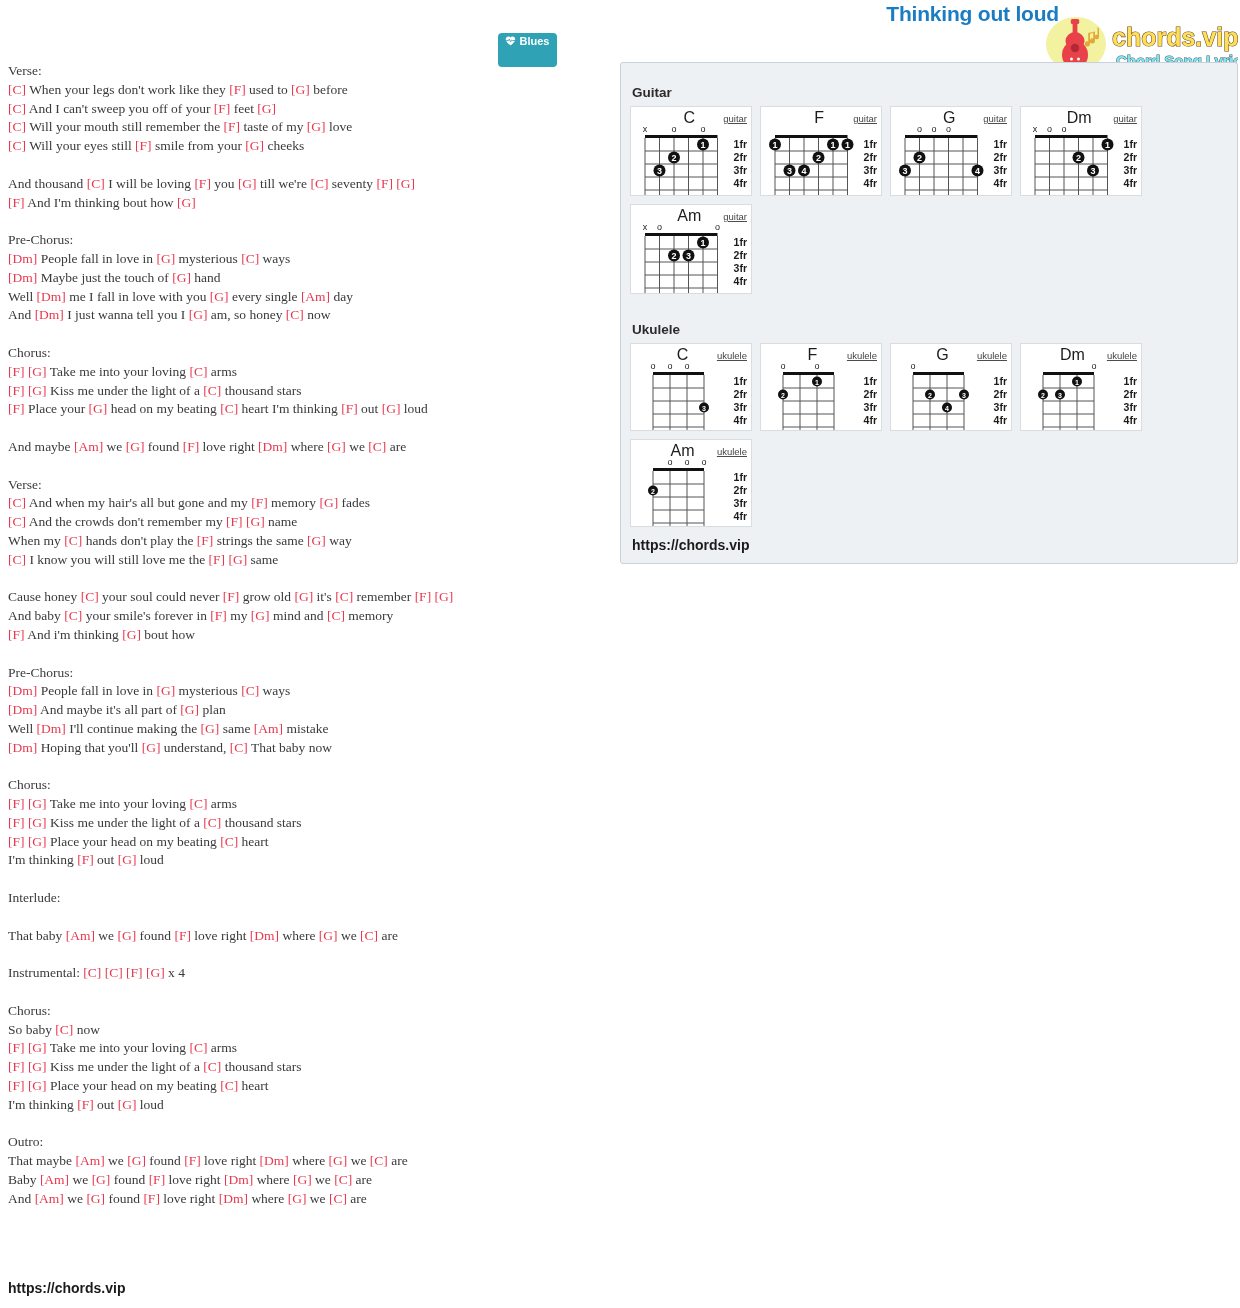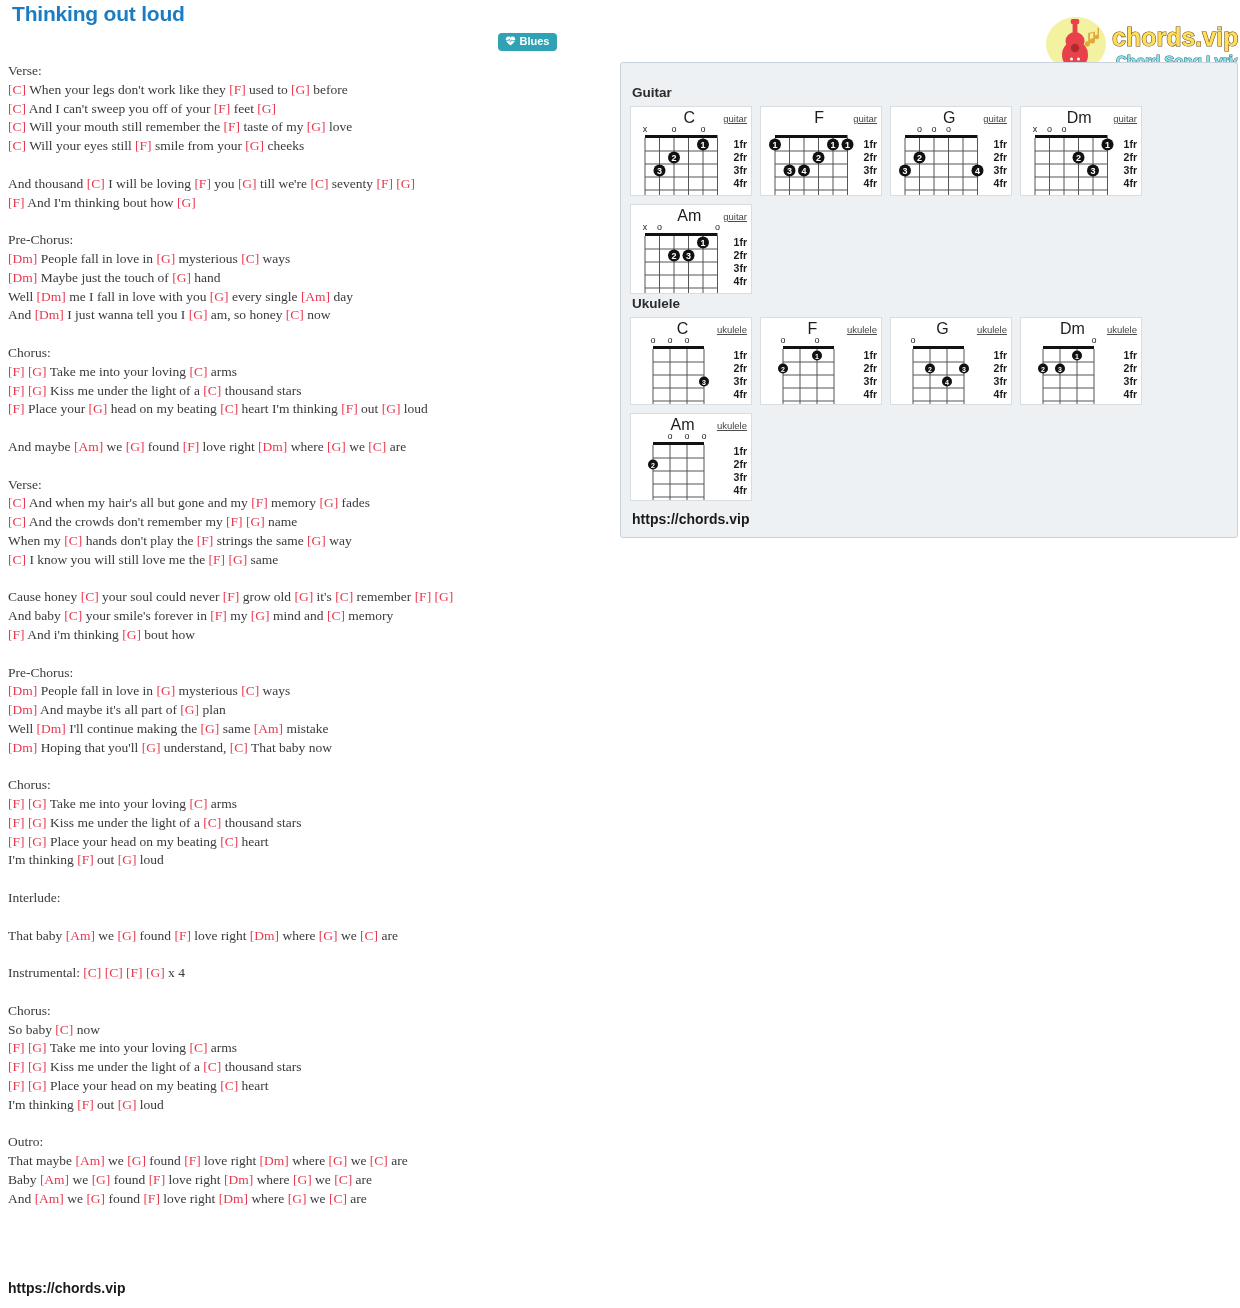--- a/index.html
+++ b/index.html
@@ -18,43 +18,43 @@
   }
 
   
   .header {
     position: relative;
     height: 62px;
   }
   .song-title {
     position: absolute;
     top: 2px;
-    left: 12px;
+    left: 4px;
     width: 1055px;
-    text-align: left;
+    text-align: right;
     font-size: 21px;
     font-weight: bold;
     color: #1a7cc2;
     letter-spacing: -0.2px;
   }
   .badge-row {
     position: absolute;
     top: 33px;
     left: 0;
     width: 1055px;
     text-align: center;
   }
   .genre-badge {
     display: inline-block;
     background: #2fa3b5;
     color: #ffffff;
     font-size: 11px;
     font-weight: bold;
     border-radius: 4px;
-    padding: 3px 8px 4px 7px;
+    padding: 3px 8px 20px 7px;
     line-height: 1;
     white-space: nowrap;
   }
   .genre-badge .heart-icon {
     display: inline-block;
     vertical-align: -1px;
     margin-right: 4px;
   }
 
   
@@ -136,21 +136,21 @@
     position: relative;
     overflow: hidden;
   }
   .diagram-card.uke { height: 88px; }
   .panel-url {
     font-size: 14px;
     font-weight: bold;
     color: #1a1a1a;
     margin: 10px 0 0 2px;
   }
-  .uke-block { margin-top: 2px; }
+  .uke-block { margin-top: 28px; }
   svg { display: block; }
 </style>
 </head>
 <body>
 
 <div class="header">
   <div class="song-title">Thinking out loud</div>
   <div class="badge-row">
     <span class="genre-badge">
       <span class="heart-icon">

